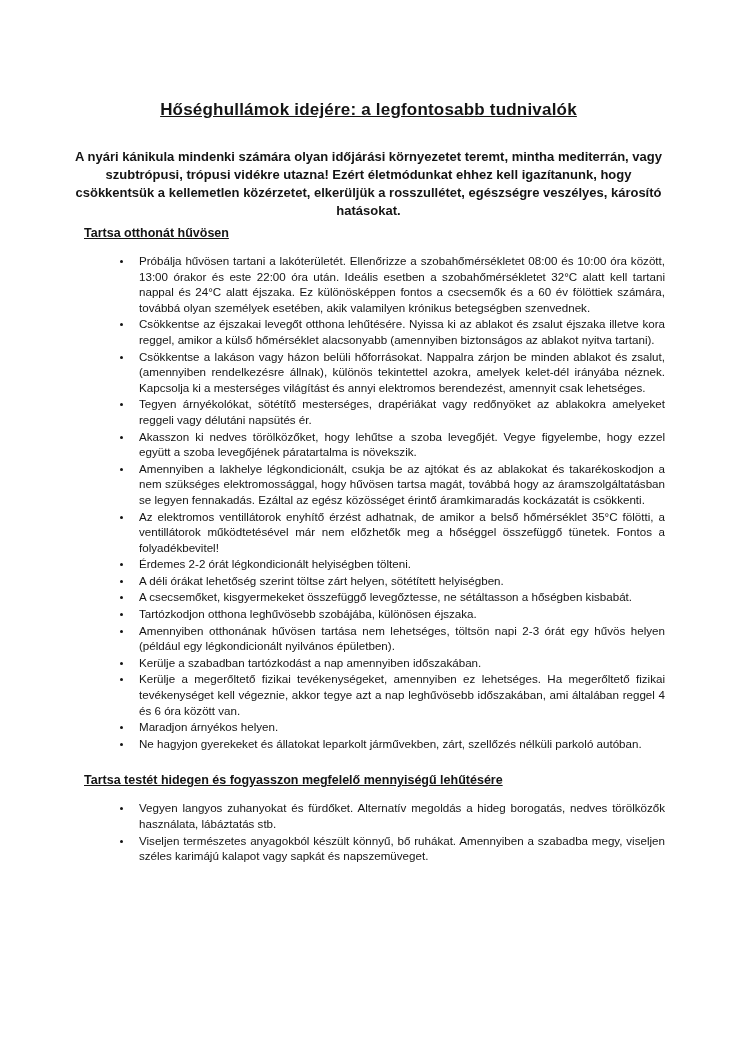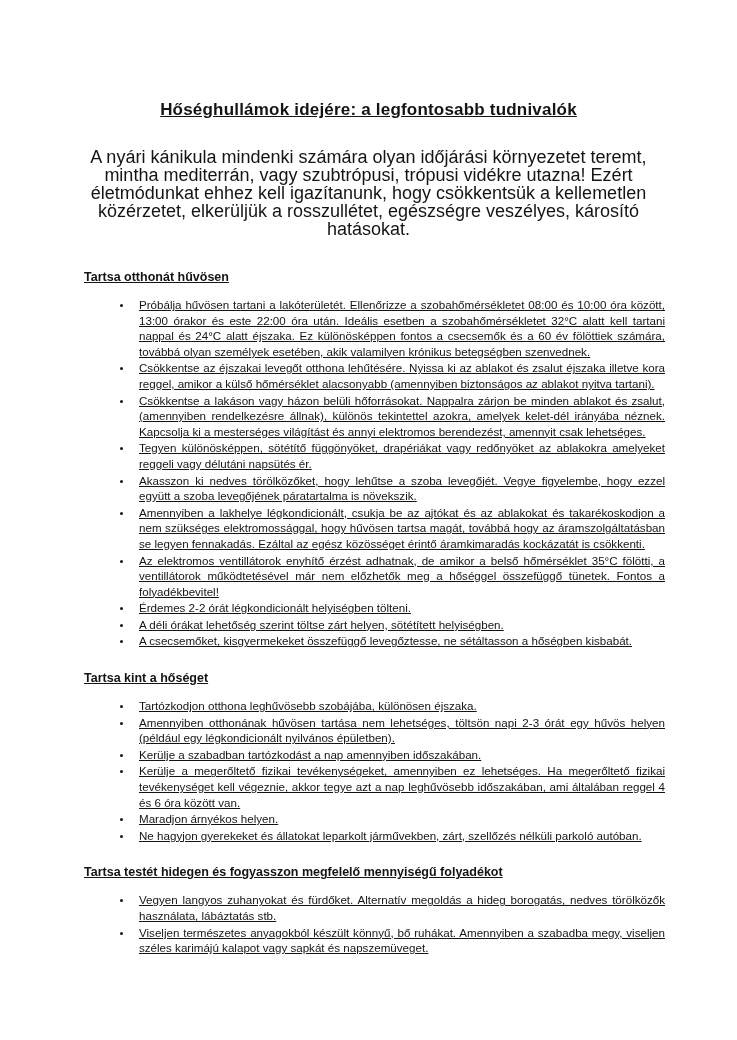--- a/index.html
+++ b/index.html
@@ -21,83 +21,81 @@
   .doc-title {
     margin: 0 0 28px 0;
     text-align: center;
     font-size: 17px;
     font-weight: bold;
     text-decoration: underline;
     letter-spacing: 0.2px;
   }
   .intro {
     margin: 0;
-    font-size: 18px;
-    font-weight: normal;
+    font-size: 13px;
+    font-weight: bold;
     line-height: 18px;
     text-align: center;
   }
   .section-heading {
     margin: 22px 0 13px 14px;
     font-size: 12.5px;
     font-weight: bold;
     text-decoration: underline;
   }
   .section-heading.first {
-    margin-top: 32px;
+    margin-top: 6px;
   }
   ul.bullets {
     margin: 0;
     padding: 0 2px 0 63px;
     list-style: disc outside;
   }
   ul.bullets li {
     font-size: 11.6px;
     line-height: 15.6px;
     text-align: justify;
     margin: 0 0 1px 0;
     padding-left: 6px;
-    text-decoration: underline;
   }
   ul.bullets li::marker {
     font-size: 10px;
   }
 </style>
 </head>
 <body>
 
 <div class="page">
 
   <h1 class="doc-title">Hőséghullámok idejére: a legfontosabb tudnivalók</h1>
 
   <p class="intro">A nyári kánikula mindenki számára olyan időjárási környezetet teremt, mintha mediterrán, vagy szubtrópusi, trópusi vidékre utazna! Ezért életmódunkat ehhez kell igazítanunk, hogy csökkentsük a kellemetlen közérzetet, elkerüljük a rosszullétet, egészségre veszélyes, károsító hatásokat.</p>
 
   <h2 class="section-heading first">Tartsa otthonát hűvösen</h2>
   <ul class="bullets">
     <li>Próbálja hűvösen tartani a lakóterületét. Ellenőrizze a szobahőmérsékletet 08:00 és 10:00 óra között, 13:00 órakor és este 22:00 óra után. Ideális esetben a szobahőmérsékletet 32°C alatt kell tartani nappal és 24°C alatt éjszaka. Ez különösképpen fontos a csecsemők és a 60 év fölöttiek számára, továbbá olyan személyek esetében, akik valamilyen krónikus betegségben szenvednek.</li>
     <li>Csökkentse az éjszakai levegőt otthona lehűtésére. Nyissa ki az ablakot és zsalut éjszaka illetve kora reggel, amikor a külső hőmérséklet alacsonyabb (amennyiben biztonságos az ablakot nyitva tartani).</li>
     <li>Csökkentse a lakáson vagy házon belüli hőforrásokat. Nappalra zárjon be minden ablakot és zsalut, (amennyiben rendelkezésre állnak), különös tekintettel azokra, amelyek kelet-dél irányába néznek. Kapcsolja ki a mesterséges világítást és annyi elektromos berendezést, amennyit csak lehetséges.</li>
-    <li>Tegyen különösképpen, sötétítő függönyöket, drapériákat vagy redőnyöket az ablakokra amelyeket reggeli vagy délutáni napsütés ér.</li>
+    <li>Tegyen árnyékolókat, sötétítő mesterséges, drapériákat vagy redőnyöket az ablakokra amelyeket reggeli vagy délutáni napsütés ér.</li>
     <li>Akasszon ki nedves törölközőket, hogy lehűtse a szoba levegőjét. Vegye figyelembe, hogy ezzel együtt a szoba levegőjének páratartalma is növekszik.</li>
     <li>Amennyiben a lakhelye légkondicionált, csukja be az ajtókat és az ablakokat és takarékoskodjon a nem szükséges elektromossággal, hogy hűvösen tartsa magát, továbbá hogy az áramszolgáltatásban se legyen fennakadás. Ezáltal az egész közösséget érintő áramkimaradás kockázatát is csökkenti.</li>
     <li>Az elektromos ventillátorok enyhítő érzést adhatnak, de amikor a belső hőmérséklet 35°C fölötti, a ventillátorok működtetésével már nem előzhetők meg a hőséggel összefüggő tünetek. Fontos a folyadékbevitel!</li>
     <li>Érdemes 2-2 órát légkondicionált helyiségben tölteni.</li>
     <li>A déli órákat lehetőség szerint töltse zárt helyen, sötétített helyiségben.</li>
     <li>A csecsemőket, kisgyermekeket összefüggő levegőztesse, ne sétáltasson a hőségben kisbabát.</li>
   </ul>
 
-  <h2 class="section-heading">Tartsa kint a hőséget</h2>
   <ul class="bullets">
     <li>Tartózkodjon otthona leghűvösebb szobájába, különösen éjszaka.</li>
     <li>Amennyiben otthonának hűvösen tartása nem lehetséges, töltsön napi 2-3 órát egy hűvös helyen (például egy légkondicionált nyilvános épületben).</li>
     <li>Kerülje a szabadban tartózkodást a nap amennyiben időszakában.</li>
     <li>Kerülje a megerőltető fizikai tevékenységeket, amennyiben ez lehetséges. Ha megerőltető fizikai tevékenységet kell végeznie, akkor tegye azt a nap leghűvösebb időszakában, ami általában reggel 4 és 6 óra között van.</li>
     <li>Maradjon árnyékos helyen.</li>
     <li>Ne hagyjon gyerekeket és állatokat leparkolt járművekben, zárt, szellőzés nélküli parkoló autóban.</li>
   </ul>
 
-  <h2 class="section-heading">Tartsa testét hidegen és fogyasszon megfelelő mennyiségű folyadékot</h2>
+  <h2 class="section-heading">Tartsa testét hidegen és fogyasszon megfelelő mennyiségű lehűtésére</h2>
   <ul class="bullets">
     <li>Vegyen langyos zuhanyokat és fürdőket. Alternatív megoldás a hideg borogatás, nedves törölközők használata, lábáztatás stb.</li>
     <li>Viseljen természetes anyagokból készült könnyű, bő ruhákat. Amennyiben a szabadba megy, viseljen széles karimájú kalapot vagy sapkát és napszemüveget.</li>
   </ul>
 
 </div>
 
 </body></html>

